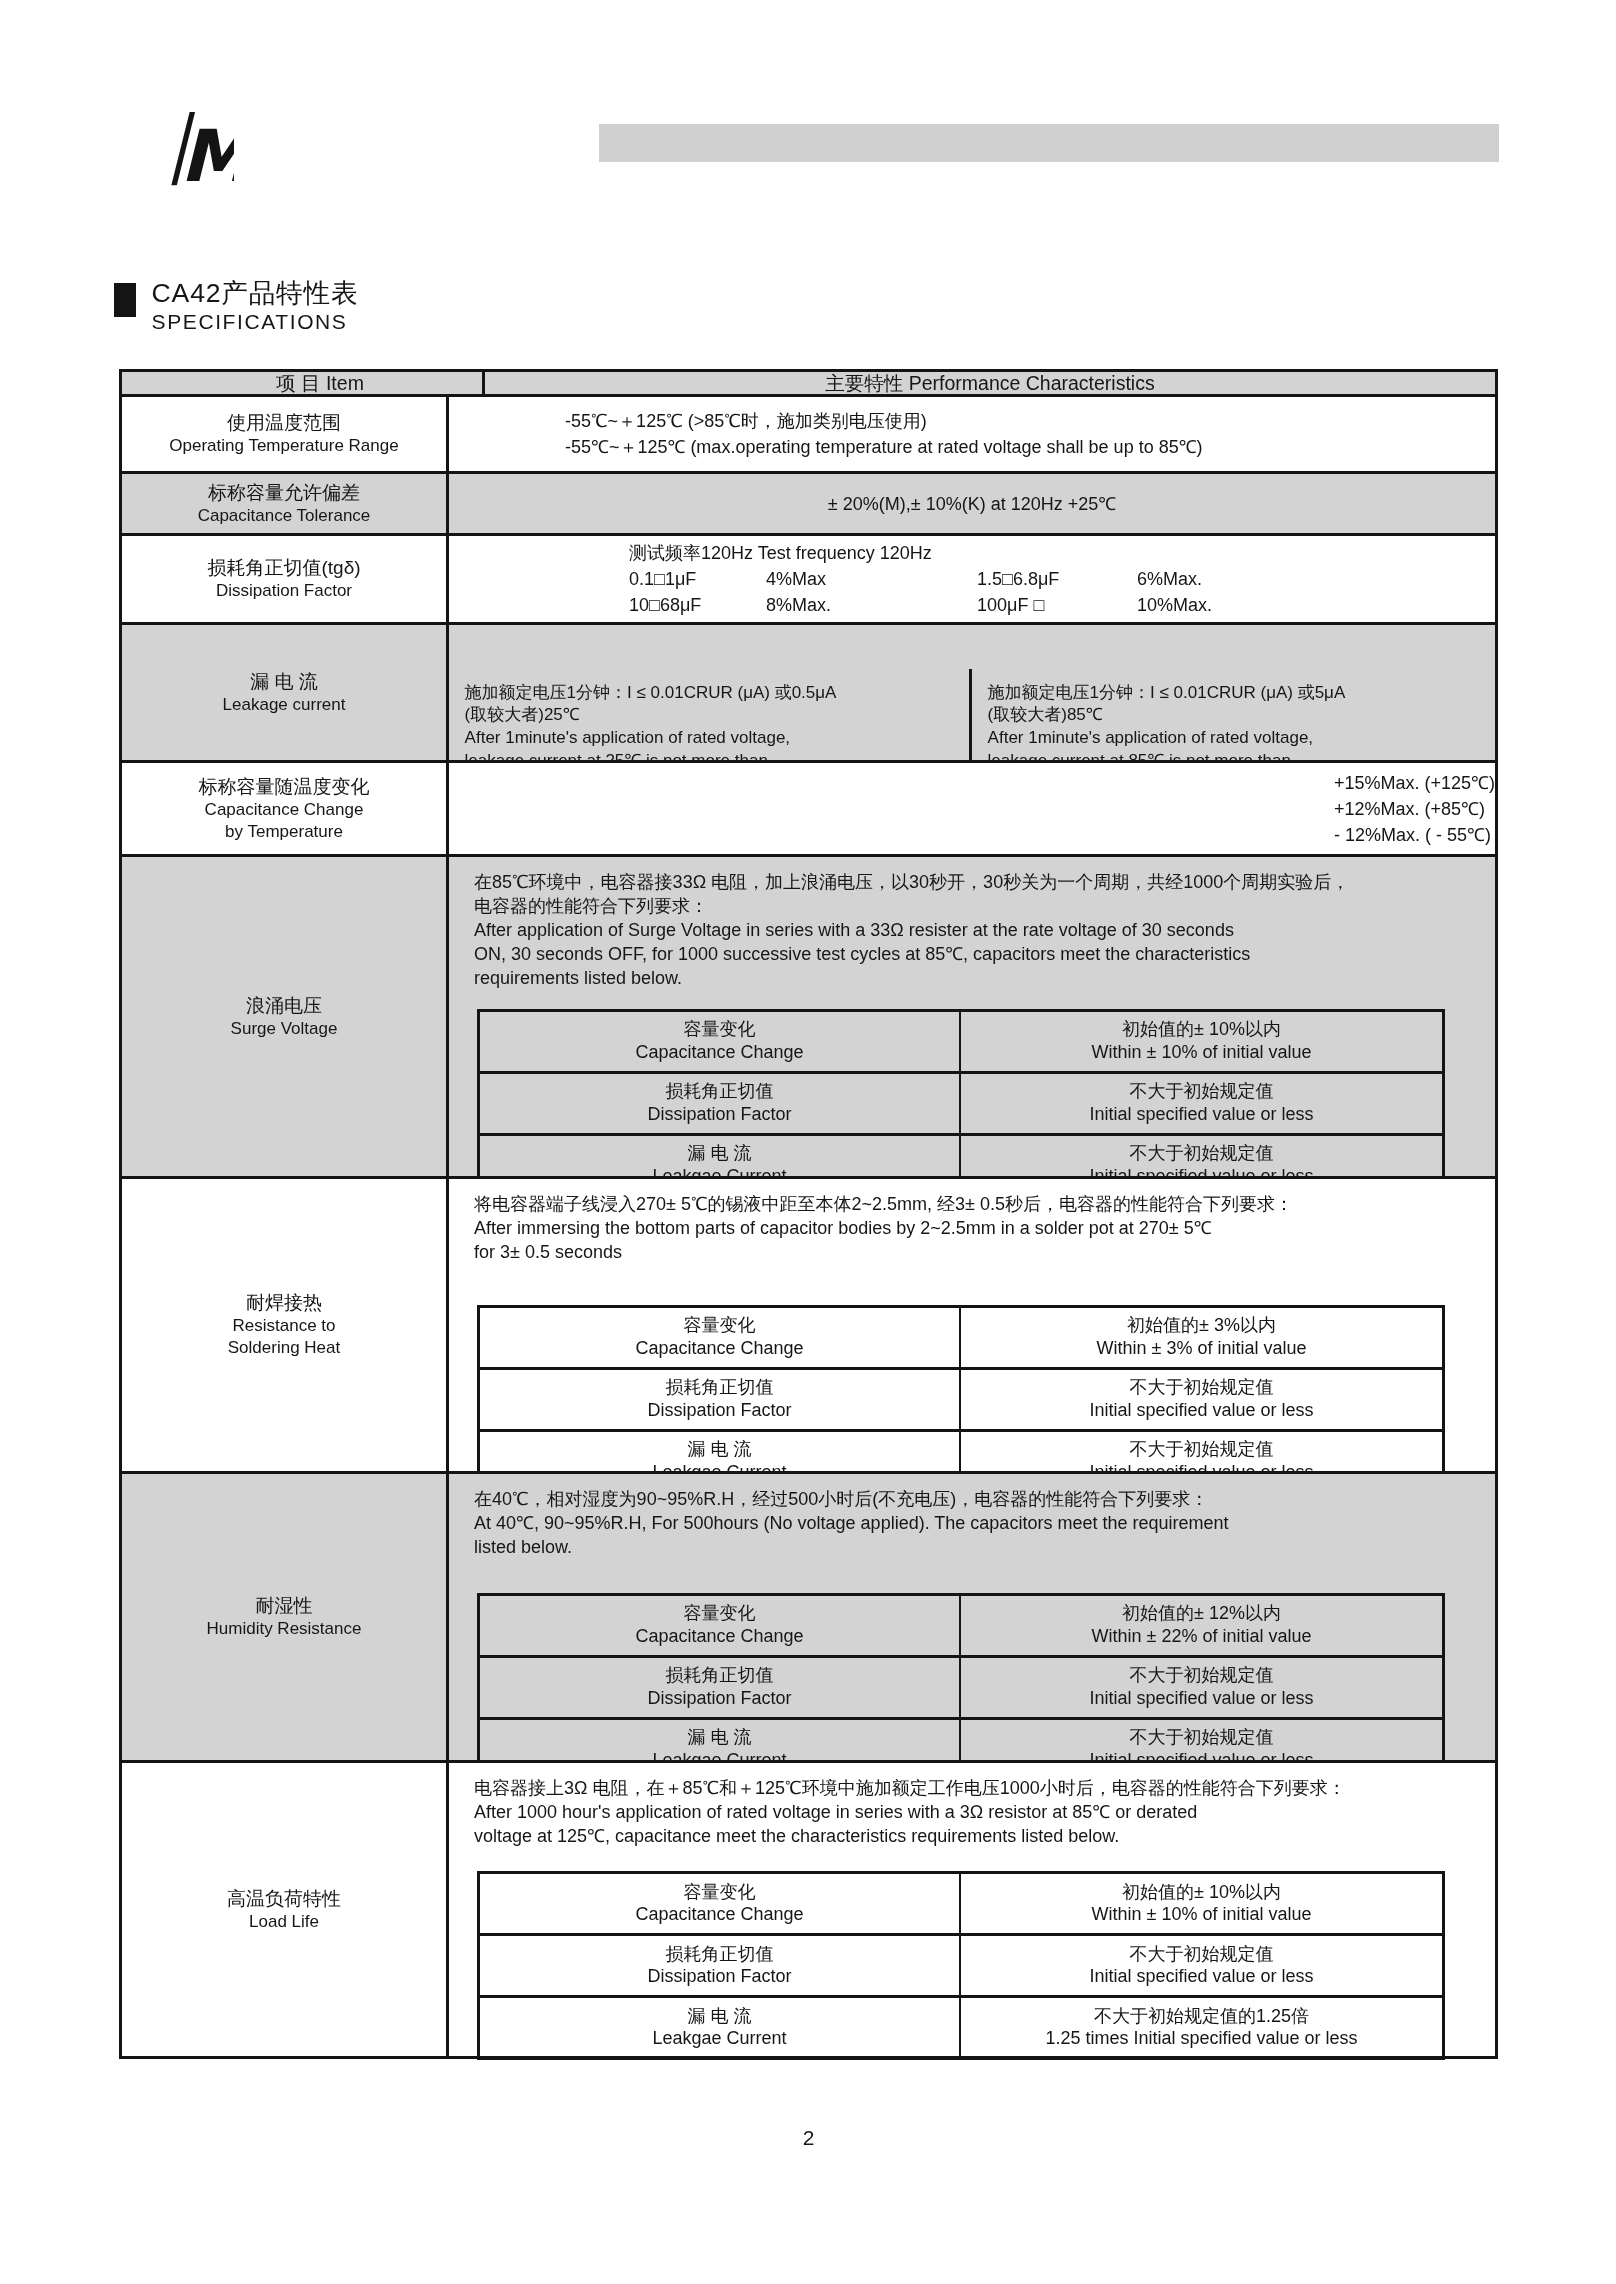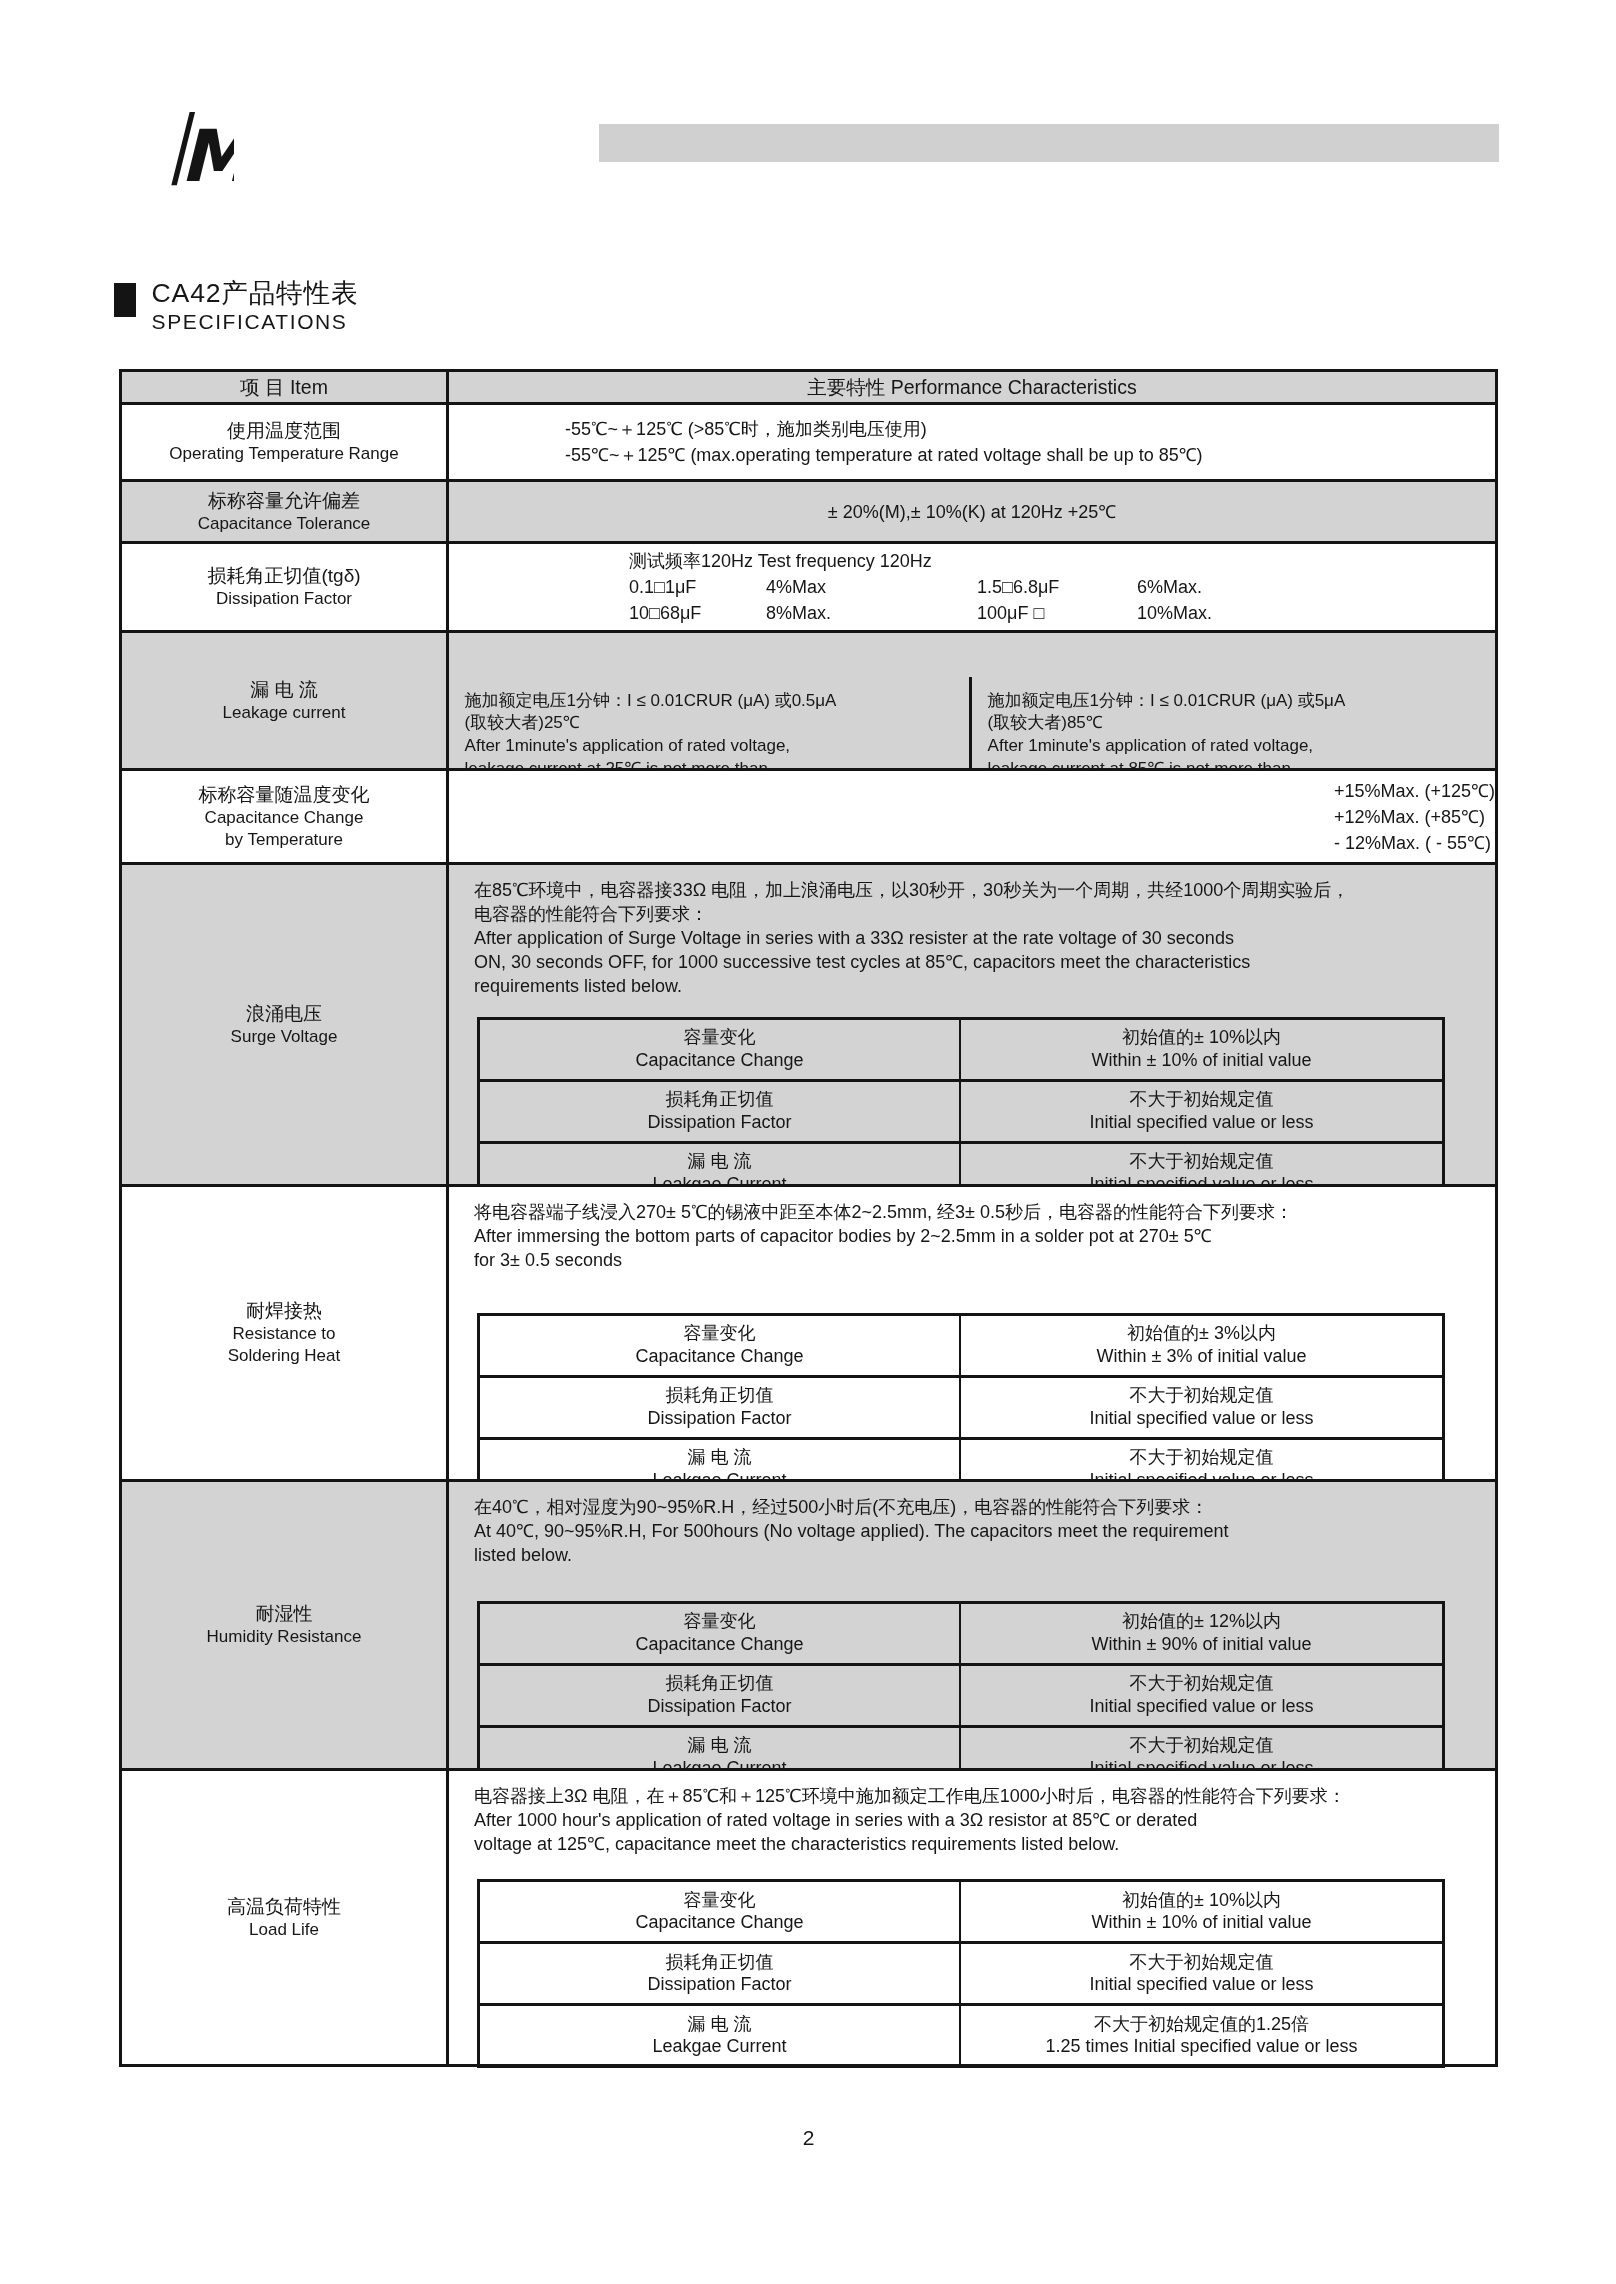--- a/index.html
+++ b/index.html
@@ -26,21 +26,21 @@
 
   .label {
     width:327px; flex:0 0 327px; border-right:3.9px solid #141414;
     display:flex; flex-direction:column; justify-content:center; align-items:center;
     text-align:center; padding:4.7px 7.8px;
   }
   .label .lcn { font-size:19px; line-height:24px; white-space:pre-line; }
   .label .len { font-size:17px; line-height:22px; white-space:pre-line; }
   .content { flex:1 1 auto; display:flex; flex-direction:column; }
 
-  .r-head   { height:33px; }
+  .r-head   { height:25px;padding-left:36px; }
   .r-temp   { height:77px; }
   .r-tol    { height:62px; }
   .r-diss   { height:89px; }
   .r-leak   { height:138px; }
   .r-cap    { height:94px; }
   .r-surge  { height:322px; }
   .r-sold   { height:295px; }
   .r-hum    { height:289px; }
   .r-load   { height:293px; }
 
@@ -290,21 +290,21 @@
 At 40℃, 90~95%R.H, For 500hours (No voltage applied). The capacitors meet the requirement
 listed below.</div>
         <div class="inner-table" style="margin-top:34px;">
           <div class="inner-row">
             <div class="inner-cell c1">
               <div>容量变化</div>
               <div>Capacitance Change</div>
             </div>
             <div class="inner-cell">
               <div>初始值的± 12%以内</div>
-              <div>Within ± 90% of initial value</div>
+              <div>Within ± 22% of initial value</div>
             </div>
           </div>
           <div class="inner-row">
             <div class="inner-cell c1">
               <div>损耗角正切值</div>
               <div>Dissipation Factor</div>
             </div>
             <div class="inner-cell">
               <div>不大于初始规定值</div>
               <div>Initial specified value or less</div>

